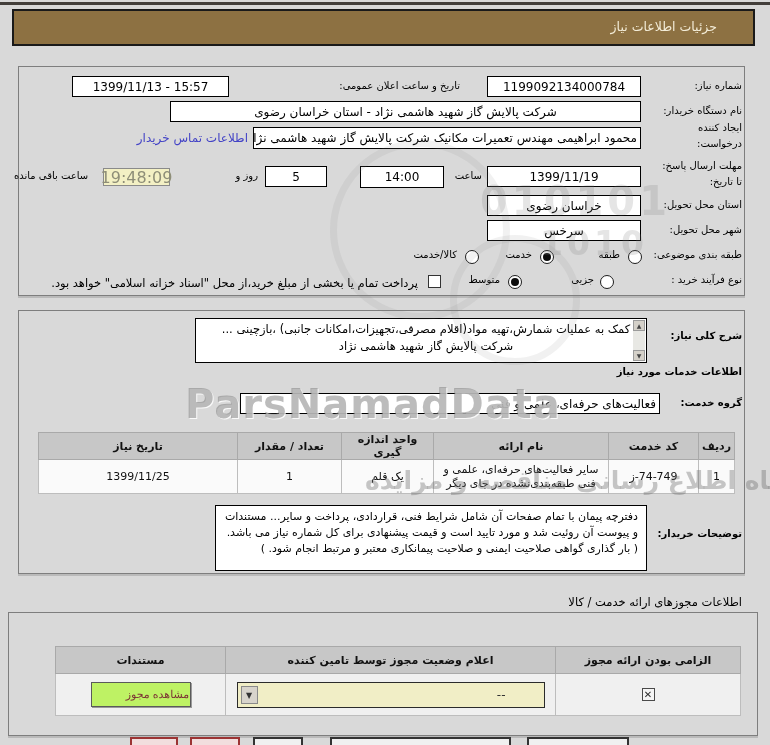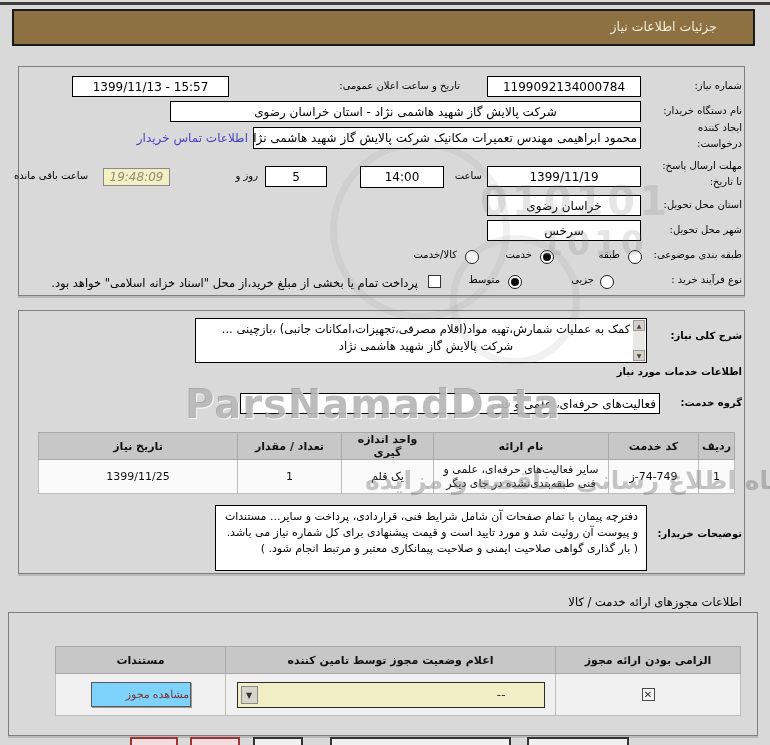--- a/index.html
+++ b/index.html
@@ -28,22 +28,22 @@
   .lbl.bold { font-weight:bold; }
   .inp {
     position:absolute; background:#fff; border:1px solid #000;
     font-size:12px; color:#000; overflow:hidden; white-space:nowrap;
     display:flex; align-items:center; justify-content:center;
   }
   .inp.start { justify-content:flex-start; padding-right:3px; }
   .inp.ltr { direction:ltr; }
   .countbox {
     position:absolute; background:#f3f0c4; border:1px solid #8a8a8a;
-    color:#8e8e78; font-size:12px; text-align:center; direction:ltr;
-    display:flex; align-items:center; justify-content:center;font-style:italic;
+    color:#8e8e78; font-size:16px; text-align:center; direction:ltr;
+    display:flex; align-items:center; justify-content:center;
   }
   .link { position:absolute; color:#4343c6; font-size:12px; white-space:nowrap; cursor:pointer; }
   .radio {
     position:absolute; width:14px; height:14px; border:1.6px solid #1d1d1d;
     border-radius:50%; background:#fff;
   }
   .radio.checked::after {
     content:""; position:absolute; left:2px; top:2px; right:2px; bottom:2px;
     background:#0d0d0d; border-radius:50%;
   }
@@ -74,21 +74,21 @@
     background:#f1eec6; border:1px solid #2b2b2b;
   }
   .sel-arrow {
     position:absolute; left:3px; top:3px; width:17px; height:18px;
     background:#d8d4cc; border:1px solid #8a8a8a;
     font-size:8px; line-height:17px; text-align:center; color:#333;
   }
   .sel-value { position:absolute; right:38px; top:5px; font-size:12px; color:#333; direction:ltr; }
   .permit-btn {
     display:block; width:100px; height:25px; margin:0 auto;
-    background:#7dd3fc; border:1px solid #5a5a5a; box-shadow:1px 1px 0 #9a9a9a;
+    background:#bef264; border:1px solid #5a5a5a; box-shadow:1px 1px 0 #9a9a9a;
     font-size:11px; color:#7d3535; text-align:center; line-height:23px; cursor:pointer;padding-left:34px;
   }
   .cutbtn { position:absolute; top:737px; height:14px; background:#f0f0f0; border:2px solid #333; }
   .cutbtn.red { border-color:#9c3434; background:#f2dede; }
   
   .wm { position:absolute; pointer-events:none; z-index:6; }
   .wm-circle { border-radius:50%; border:7px solid rgba(130,130,130,.11); }
   .wm-digits { font-weight:bold; color:rgba(125,125,125,.20); direction:ltr; letter-spacing:4px; }
   .wm-brand {
     font-weight:bold; font-size:40px; letter-spacing:1px; direction:ltr;

